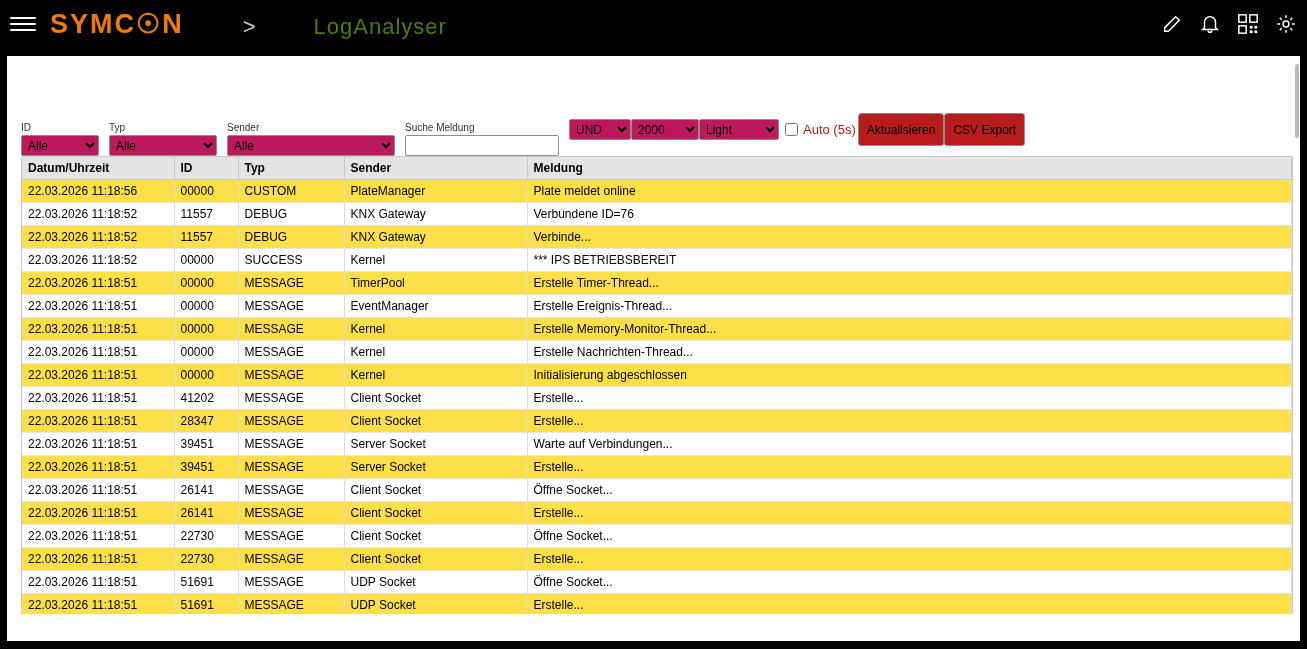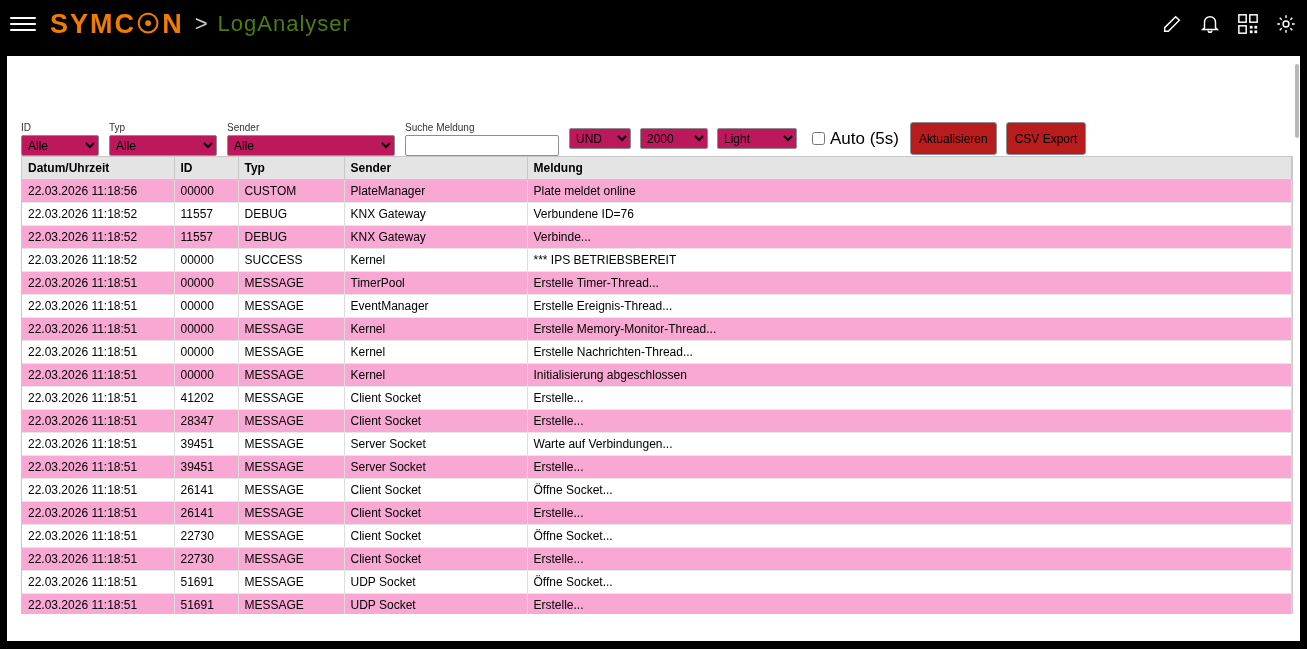--- a/index.html
+++ b/index.html
@@ -36,25 +36,26 @@
     cursor: pointer;
   }
   .hamburger span {
     display: block;
     height: 2px;
     background: #ffffff;
     border-radius: 1px;
   }
   .brand {
     display: flex;
-    align-items: center;
+    align-items: flex-end;
     font-size: 27px;
     font-weight: bold;
     letter-spacing: 1px;
     color: #f07d00;
+    gap: 48px;
   }
   .brand .sym-text {
     color: #f07d00;
     font-weight: bold;
     letter-spacing: 2px;
   }
   .breadcrumb-sep {
     color: #cfcfcf;
     font-size: 22px;
     font-weight: normal;
@@ -147,37 +148,36 @@
     height: 21px;
     border: 1px solid #8e8e8e;
     background: #ffffff;
     border-radius: 2px;
     box-sizing: border-box;
     padding: 1px 4px;
   }
   .inline-group {
     display: flex;
     align-items: center;
-    gap: 9px;
-    margin-bottom: 1px;
+    margin-bottom: 10px;
   }
   .auto-wrap {
     display: flex;
     align-items: center;
     gap: 5px;
     margin: 0 2px 0 6px;
   }
   .auto-wrap input[type=checkbox] {
     width: 13px;
     height: 13px;
     margin: 0;
   }
   .auto-wrap span {
-    font-size: 17px;
-    color: #000000;
+    font-size: 13px;
+    color: #b91c1c;
   }
   button.btn {
     font-family: "Liberation Sans", sans-serif;
     font-size: 12px;
     height: 33px;
     padding: 1px 8px;
     border: 1px solid #8e8e8e;
     background: #b91c1c;
     border-radius: 3px;
     color: #000;
@@ -221,21 +221,21 @@
   table.log td {
     padding: 4px 6px;
     border-right: 1px solid #dcdcdc;
     border-bottom: 1px solid #e6e6e6;
     height: 23px;
     box-sizing: border-box;
     white-space: nowrap;
     overflow: hidden;
     color: #000;
   }
-  table.log tr.even td { background: #f9a8d4; }
+  table.log tr.even td { background: #fde047; }
   table.log tr.odd td { background: #ffffff; }
   .c-date { width: 152px; }
   .c-id { width: 64px; }
   .c-typ { width: 106px; }
   .c-sender { width: 183px; }
   .c-msg { width: auto; }
 </style>
 </head>
 <body>
 

